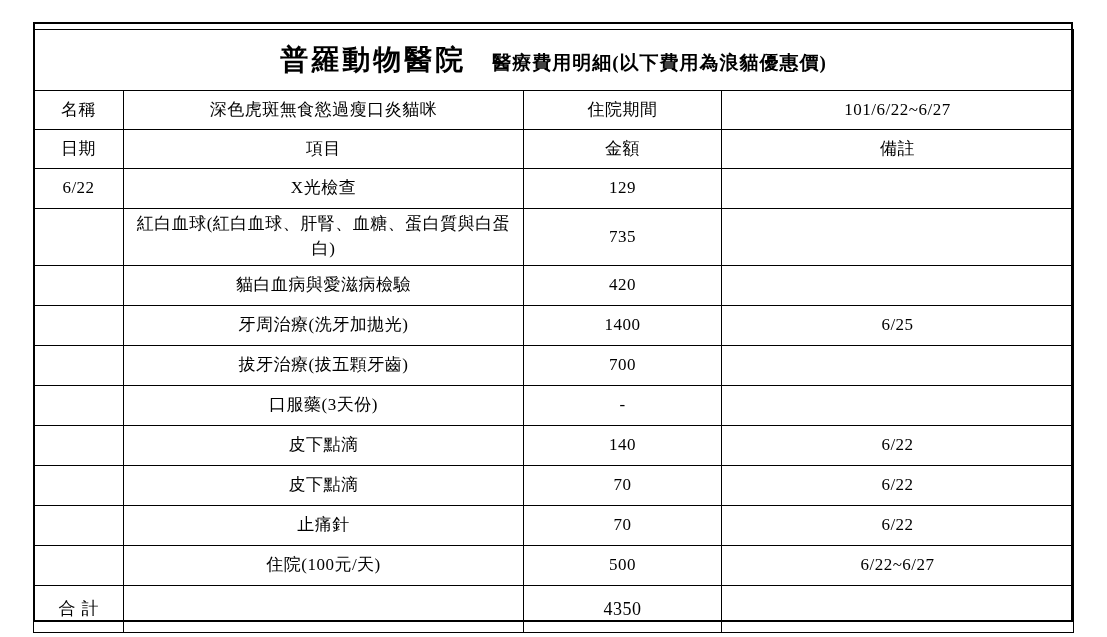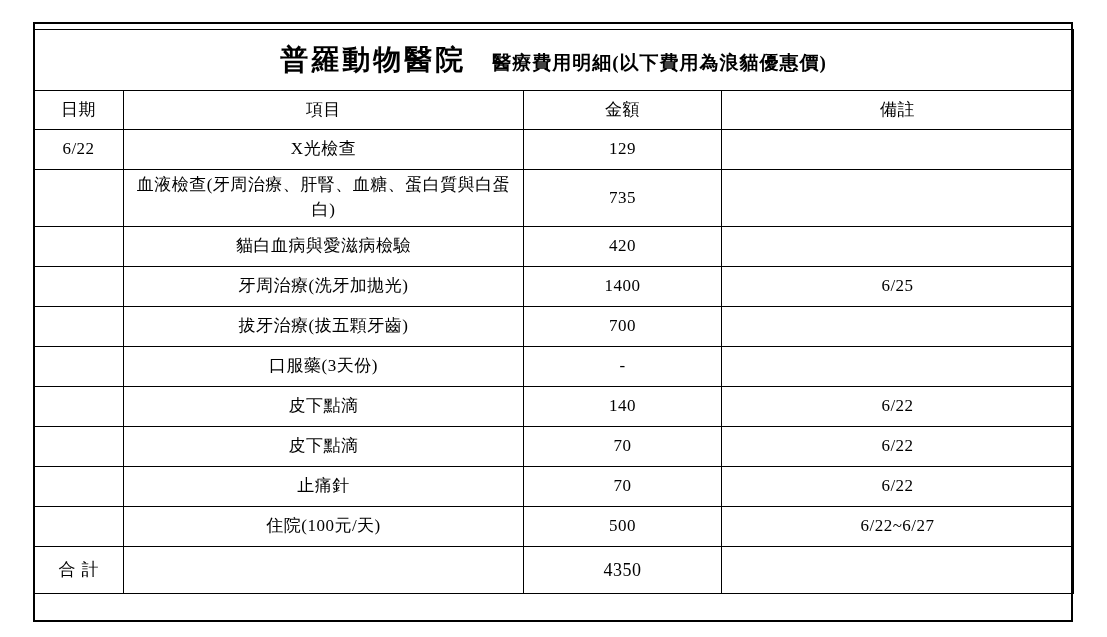--- a/index.html
+++ b/index.html
@@ -119,39 +119,45 @@
       <col class="c-amt">
       <col class="c-note">
     </colgroup>
     <tbody>
       <tr>
         <td class="title-cell" colspan="4">
           <span class="title-main">普羅動物醫院</span><span class="title-gap"></span><span class="title-sub">醫療費用明細</span><span class="title-sub">(以下費用為浪貓優惠價)</span>
         </td>
       </tr>
 
+      <tr class="r-head">
+        <td class="center">名稱</td>
+        <td class="center patient-name">深色虎斑無食慾過瘦口炎貓咪</td>
+        <td class="center">住院期間</td>
+        <td class="center">101/6/22~6/27</td>
+      </tr>
 
       <tr class="r-sub">
         <td class="center">日期</td>
         <td class="center">項目</td>
         <td class="center">金額</td>
         <td class="center">備註</td>
       </tr>
 
       <tr class="r-data">
         <td class="center">6/22</td>
         <td class="center">X光檢查</td>
         <td class="center">129</td>
         <td class="center"></td>
       </tr>
 
       <tr class="r-data-tall">
         <td class="center"></td>
         <td class="center">
-            <span class="item-text wrap">血液檢查(牙周治療、肝腎、血糖、蛋白質與白蛋白)</span>
+            <span class="item-text wrap">紅白血球(紅白血球、肝腎、血糖、蛋白質與白蛋白)</span>
           </td>
         <td class="center">735</td>
         <td class="center"></td>
       </tr>
 
       <tr class="r-data">
         <td class="center"></td>
         <td class="center">貓白血病與愛滋病檢驗</td>
         <td class="center">420</td>
         <td class="center"></td>

